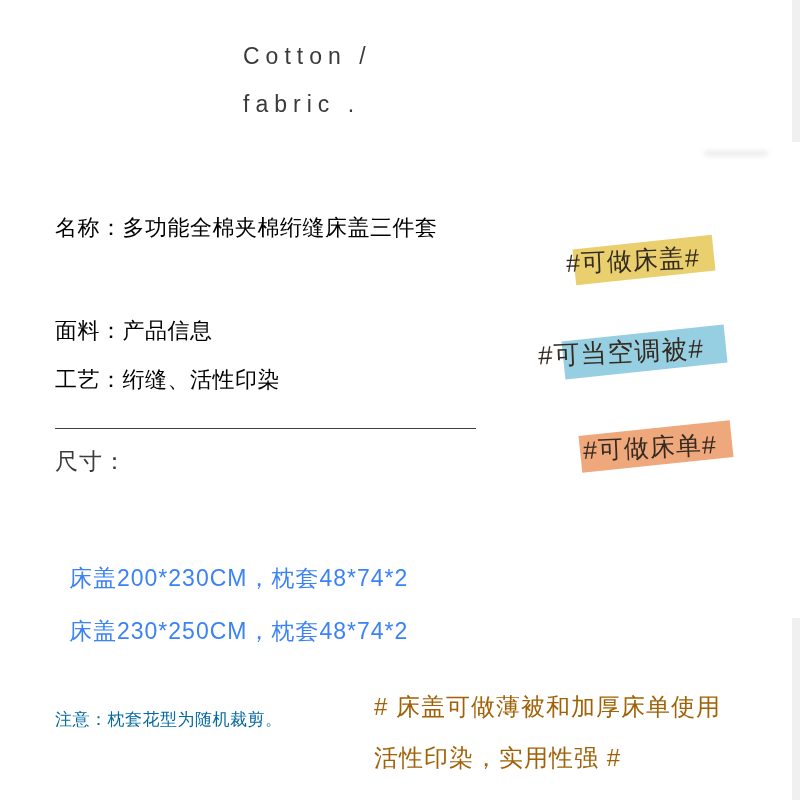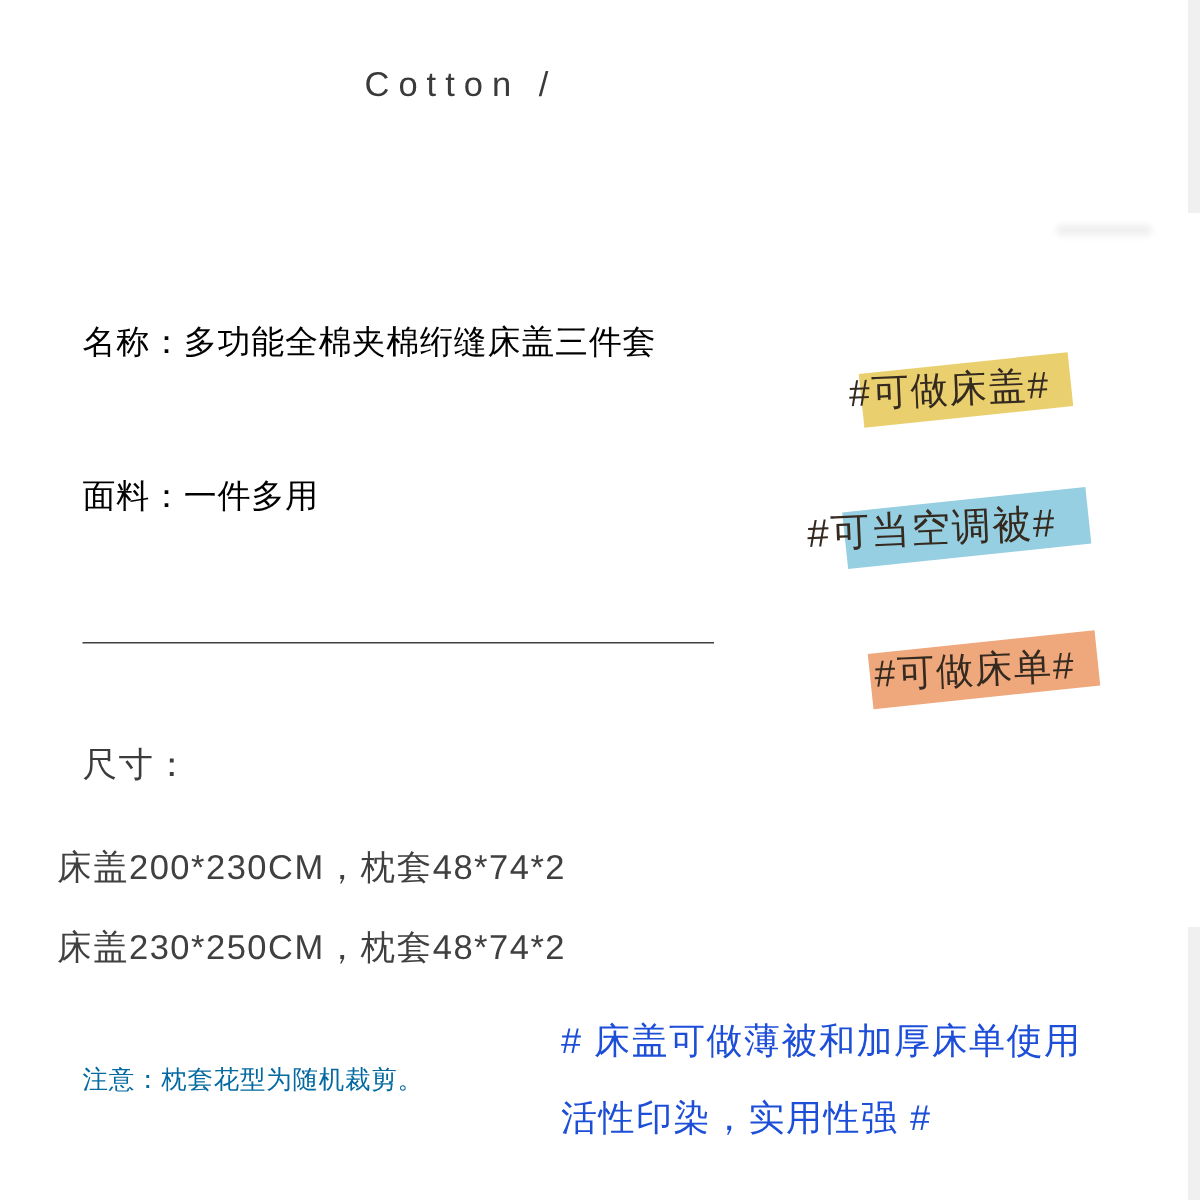--- a/index.html
+++ b/index.html
@@ -24,25 +24,25 @@
   .spec-row{
     position:absolute;left:55px;font-size:22px;color:#000000;
     letter-spacing:0.5px;white-space:nowrap;line-height:1.15;
   }
   .spec-row.r0{top:215px;}
   .spec-row.r1{top:267px;}
   .spec-row.r2{top:318px;}
   .spec-row.r3{top:367px;}
   .divider{position:absolute;left:55px;top:428px;width:421px;height:1px;}
   .size-heading{
-    position:absolute;left:55px;top:496px;font-size:23px;color:#3c3c3c;
+    position:absolute;left:55px;top:448px;font-size:23px;color:#3c3c3c;
     letter-spacing:1px;white-space:nowrap;line-height:1.15;
   }
   .size-line{
-    position:absolute;left:38px;font-size:23px;color:#404040;
+    position:absolute;left:69px;font-size:23px;color:#3b82f6;
     letter-spacing:1px;white-space:nowrap;line-height:1.15;
   }
   .size-line.s0{top:565px;}
   .size-line.s1{top:618px;}
   .note-row{
     position:absolute;left:55px;top:710px;font-size:17px;color:#0369a1;
     letter-spacing:0.5px;white-space:nowrap;line-height:1.15;
   }
   
   .tag{position:absolute;}
@@ -55,47 +55,51 @@
   .tag.t0 .hl{left:18px;top:6px;width:140px;height:36px;}
   .tag.t0 .txt{left:10px;top:12px;font-size:25px;}
   .tag.t1{left:530px;top:326px;width:212px;height:60px;}
   .tag.t1 .hl{left:33px;top:7px;width:163px;height:38px;}
   .tag.t1 .txt{left:8px;top:13px;font-size:26px;}
   .tag.t2{left:572px;top:422px;width:178px;height:56px;}
   .tag.t2 .hl{left:8px;top:6px;width:152px;height:37px;}
   .tag.t2 .txt{left:11px;top:13px;font-size:25px;}
   
   .footer-line{
-    position:absolute;left:374px;font-size:24px;color:#1d4ed8;
-    letter-spacing:1px;white-space:nowrap;line-height:1.15;
+    position:absolute;left:374px;font-size:24px;color:#a16207;
+    letter-spacing:1px;white-space:nowrap;line-height:1.15;margin-top:12px;
   }
   .footer-line.f0{top:681px;}
   .footer-line.f1{top:732px;}
   
   .sb-seg{position:absolute;left:792px;width:8px;}
   .sb-seg.top{top:0;height:142px;}
   .sb-seg.bottom{top:618px;height:182px;}
   .shadow-artifact{
     position:absolute;left:704px;top:150px;width:64px;height:7px;
     background:rgba(120,120,120,0.12);filter:blur(2px);border-radius:4px;
   }
 </style>
 </head>
 <body>
 
 <div class="page">
 
   <div class="eyebrow l1">Cotton /</div>
+  <div class="eyebrow l2">fabric .</div>
 
 
   <div class="spec-row r0">
     <span>名称：</span><span>多功能全棉夹棉绗缝床盖三件套</span>
   </div>
   <div class="spec-row r2">
-    <span>面料：</span><span>一件多用</span>
+    <span>面料：</span><span>产品信息</span>
+  </div>
+  <div class="spec-row r3">
+    <span>工艺：</span><span>绗缝、活性印染</span>
   </div>
 
   <div class="divider" style="background-color: rgb(63, 63, 63);"></div>
 
   <div class="size-heading">尺寸：</div>
   <div class="size-line s0">床盖200*230CM，枕套48*74*2</div>
   <div class="size-line s1">床盖230*250CM，枕套48*74*2</div>
 
   <div class="note-row">
     <span>注意：</span><span>枕套花型为随机裁剪。</span>

